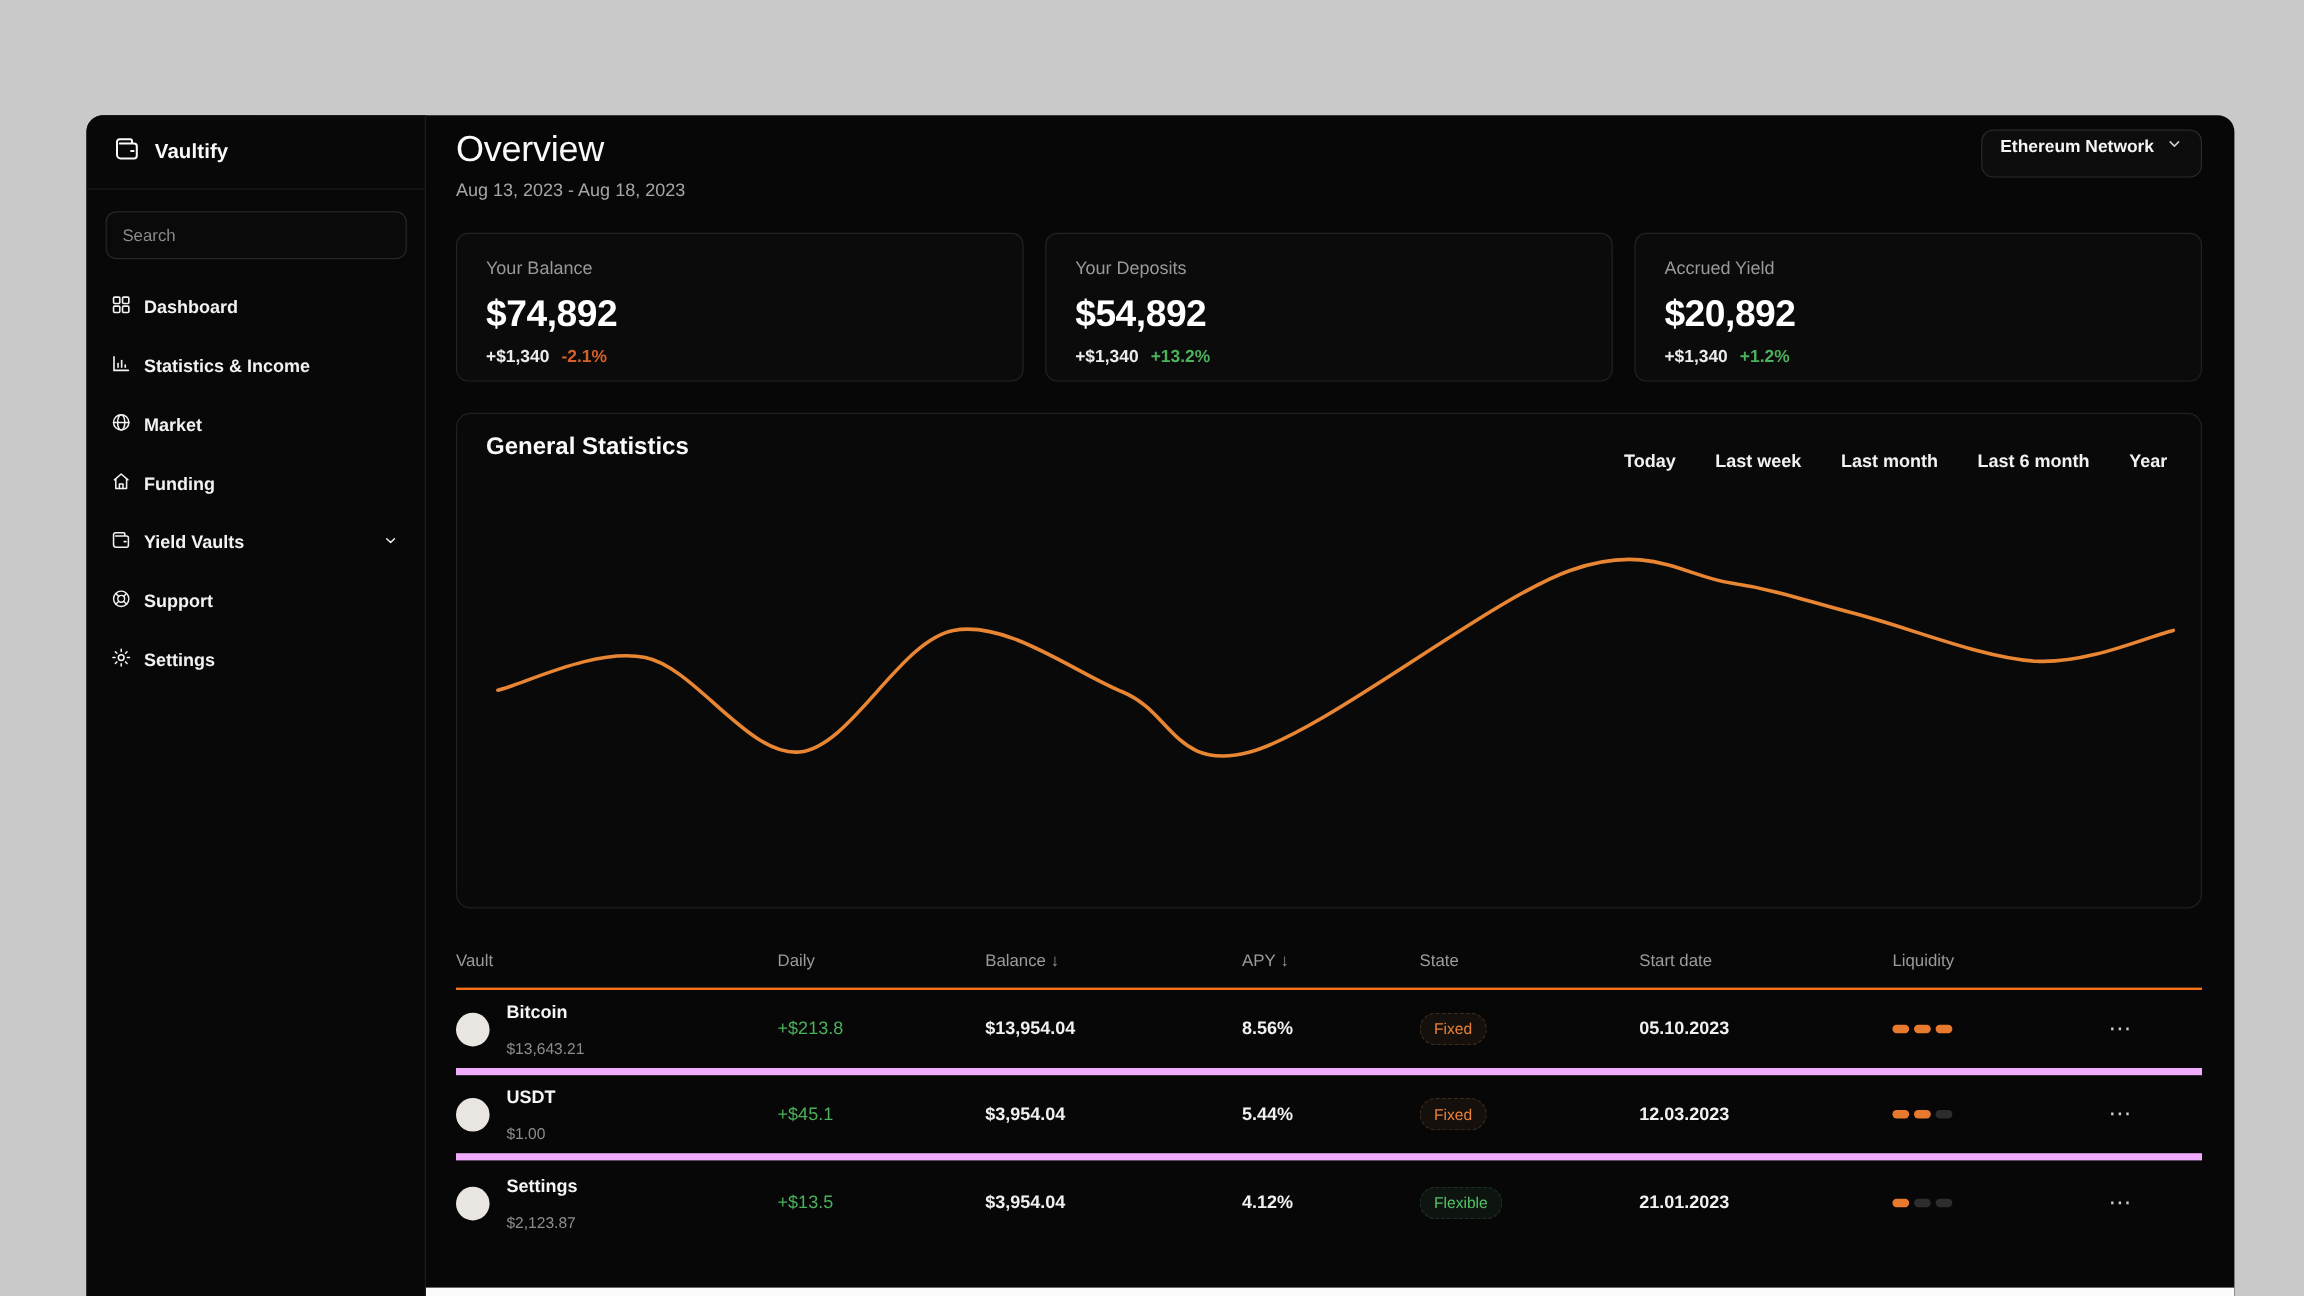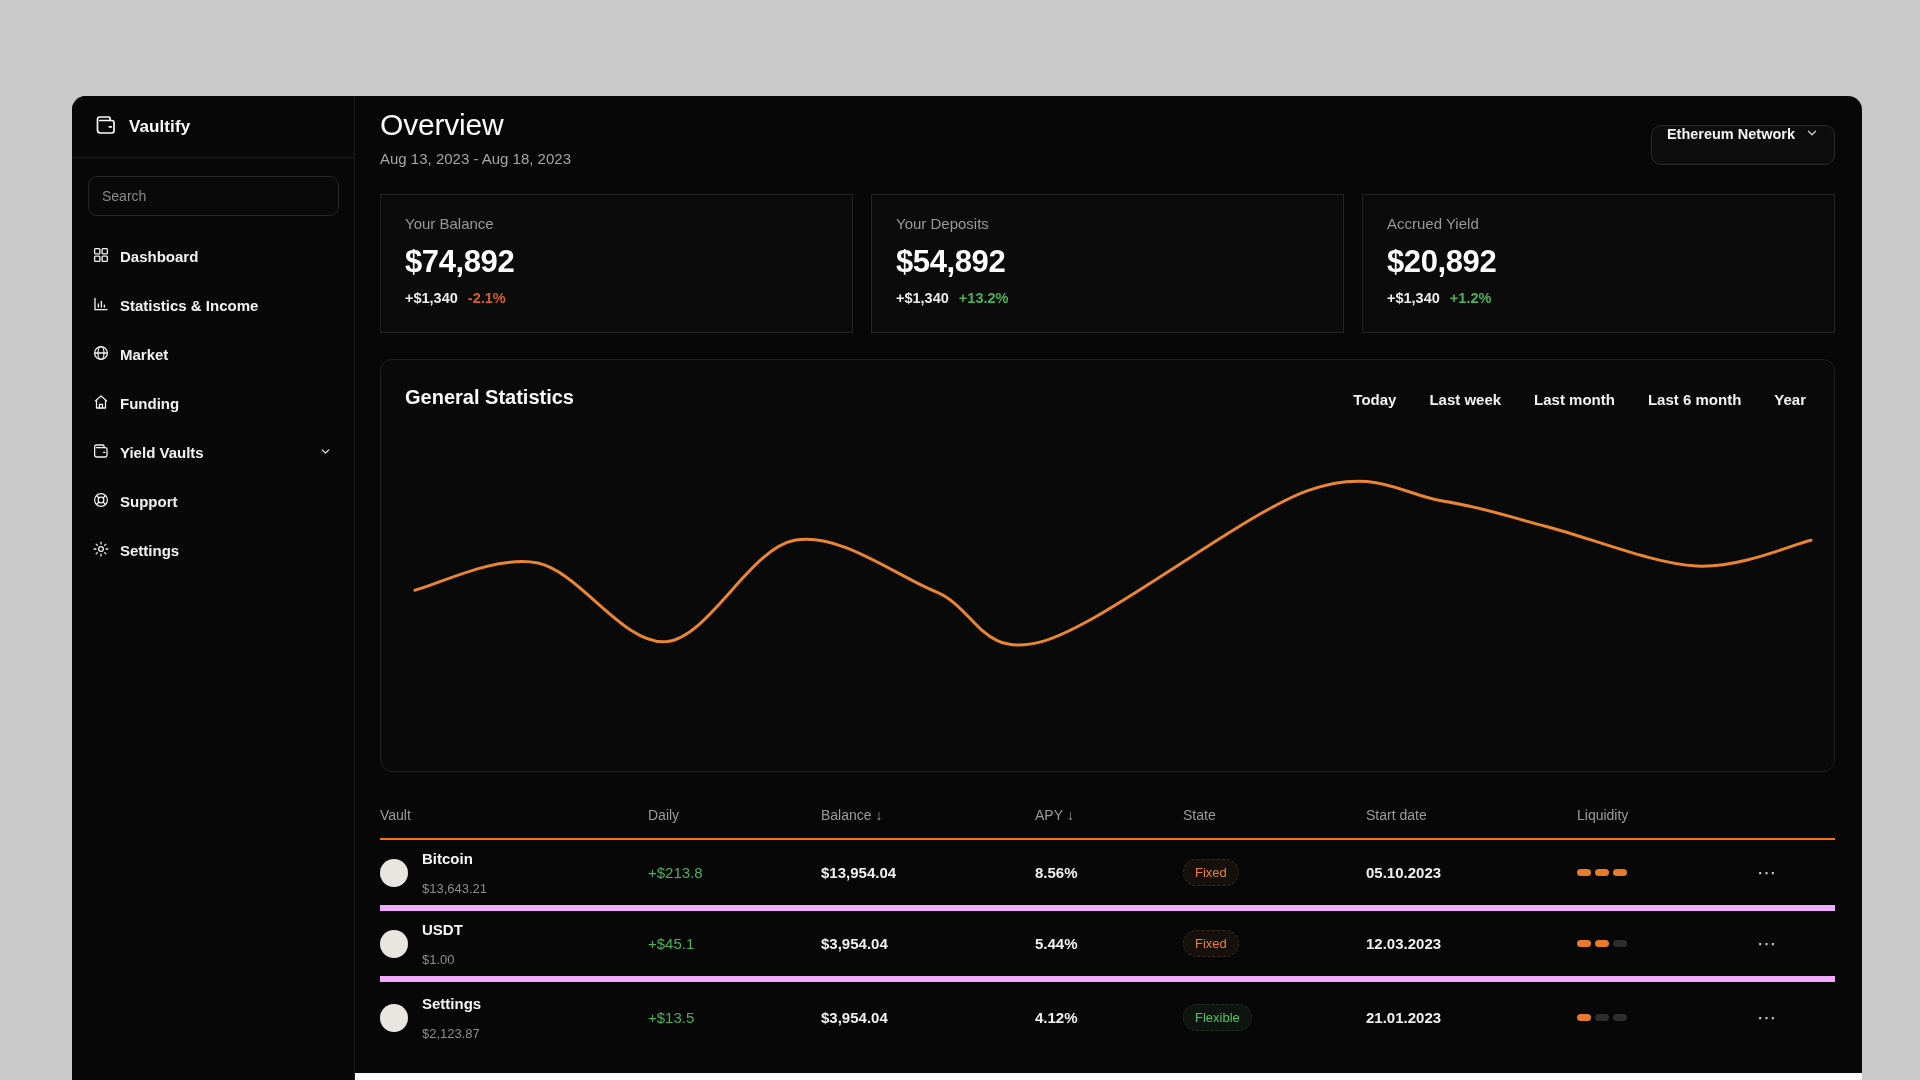--- a/index.html
+++ b/index.html
@@ -22,40 +22,40 @@
   .menu-item { height:49px; display:flex; align-items:center; gap:10px; padding:0 22px 0 20px; cursor:pointer; }
   .menu-item svg { color:#f2f2f2; flex-shrink:0; }
   .menu-item .lbl { font-size:15px; font-weight:600; color:#f2f2f2; }
   .menu-item .chev { margin-left:auto; color:#dedede; }
 
   
   .main { flex:1; position:relative; padding:0 27px 0 25px; }
   .topbar { display:flex; justify-content:space-between; align-items:flex-start; margin-top:12px; }
   .page-title { font-size:30px; font-weight:400; color:#fafafa; letter-spacing:-.2px; }
   .page-sub { margin-top:8px; font-size:15px; color:#a6a6a6; }
-  .net-btn { margin-top:17px; height:40px; padding:0 15px; display:flex; align-items:flex-start; gap:10px;
+  .net-btn { margin-top:0; height:40px; padding:16px 15px; display:flex; align-items:flex-end; gap:10px;
              background:#0d0d0d; border:1px solid #2b2b2b; border-radius:10px; color:#f5f5f5;
              font-size:14.5px; font-weight:600; cursor:pointer; font-family:inherit; }
   .net-btn svg { color:#cfcfcf; }
 
   
   .cards { display:flex; gap:18px; margin-top:27px; }
-  .card { flex:1; height:139px; background:#0b0b0b; border:1px solid #232323; border-radius:0; padding:20px 24px; }
+  .card { flex:1; height:124px; background:#0b0b0b; border:1px solid #232323; border-radius:10px; padding:20px 24px; }
   .card-label { font-size:15px; color:#999; }
   .card-value { margin-top:12px; font-size:31px; font-weight:700; color:#fff; letter-spacing:-.4px; }
   .card-delta { margin-top:10px; font-size:14.5px; font-weight:600; }
   .delta-abs { color:#ececec; }
   .delta-pct { margin-left:6px; }
   .card[data-trend="up"]   .delta-pct { color:#4cb05c; }
   .card[data-trend="down"] .delta-pct { color:#d3612a; }
 
   
   .stats-panel { position:relative; margin-top:26px; height:413px; background:#090909;
                  border:1px solid #212121; border-radius:12px; }
-  .stats-title { position:absolute; left:24px; top:26px; font-size:20px; font-weight:700; color:#fafafa; }
+  .stats-title { position:absolute; left:24px; top:16px; font-size:20px; font-weight:700; color:#fafafa; }
   .filters { position:absolute; right:28px; top:31px; display:flex; gap:33px;align-items:center; }
   .filter { font-size:15px; font-weight:600; color:#f2f2f2; cursor:pointer; }
   .chart-svg { position:absolute; left:0; top:0; width:100%; height:100%; }
 
   
   .table { margin-top:35px; }
   .thead, .trow { display:grid; grid-template-columns:268px 173px 214px 148px 183px 211px 178px 1fr; align-items:center; }
   .thead { padding-bottom:15px; border-bottom:2px solid #f97316; }
   .th { font-size:14px; color:#9b9b9b; }
   .th .arrow { margin-left:4px; color:#9b9b9b; }

